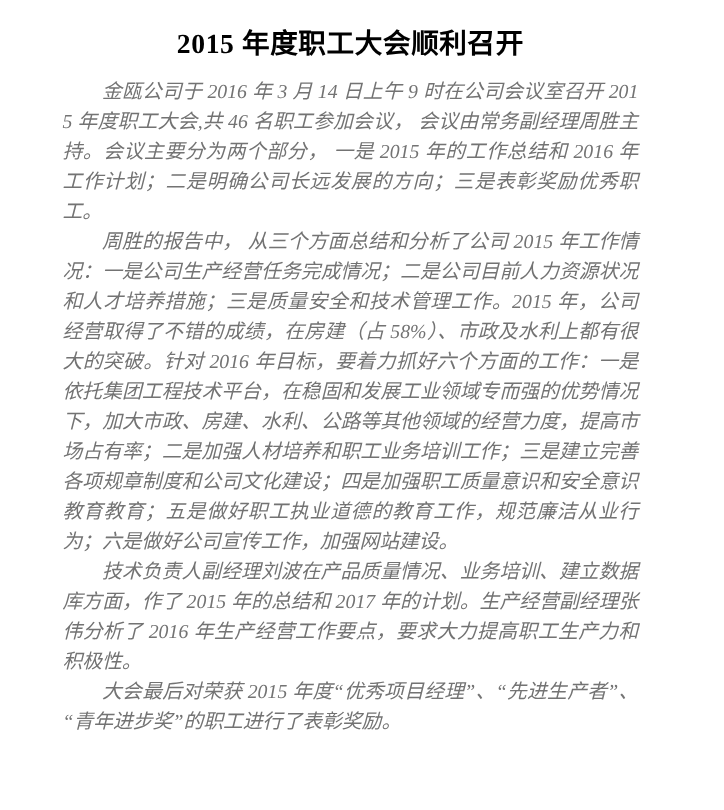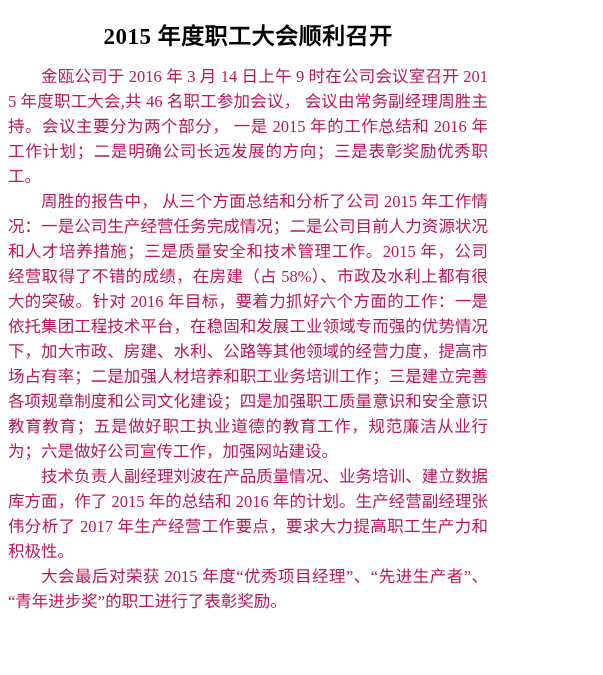--- a/index.html
+++ b/index.html
@@ -10,45 +10,47 @@
   .page {
     position: relative;
     width: 496px;
     height: 675px;
     box-sizing: border-box;
     background: #ffffff;
     padding: 22px 8px 0 8px;
     overflow: hidden;
     font-family: "Liberation Serif", "DejaVu Serif", serif;
     color: #000000;
+    margin-left: 44px;
   }
   .doc-title {
     margin: 0 0 12px 0;
     text-align: center;
     font-size: 23px;
     line-height: 30px;
     font-weight: bold;
     letter-spacing: 0.5px;
     color: #000000;
   }
   .doc-body p {
     margin: 0;
     font-size: 16.5px;
     line-height: 25px;
     text-indent: 2em;
     text-align: justify;
     text-justify: inter-ideograph;
     word-break: break-all;
-    color: #be185d;
+    color: #737373;
+    font-style: italic;
   }
 </style>
 </head>
 <body>
 
 <div class="page">
   <h1 class="doc-title">2015 年度职工大会顺利召开</h1>
   <div class="doc-body">
     <p>金瓯公司于 2016 年 3 月 14 日上午 9 时在公司会议室召开 2015 年度职工大会,共 46 名职工参加会议， 会议由常务副经理周胜主持。会议主要分为两个部分， 一是 2015 年的工作总结和 2016 年工作计划；二是明确公司长远发展的方向；三是表彰奖励优秀职工。</p>
     <p>周胜的报告中， 从三个方面总结和分析了公司 2015 年工作情况：一是公司生产经营任务完成情况；二是公司目前人力资源状况和人才培养措施；三是质量安全和技术管理工作。2015 年，公司经营取得了不错的成绩，在房建（占 58%）、市政及水利上都有很大的突破。针对 2016 年目标，要着力抓好六个方面的工作：一是依托集团工程技术平台，在稳固和发展工业领域专而强的优势情况下，加大市政、房建、水利、公路等其他领域的经营力度，提高市场占有率；二是加强人材培养和职工业务培训工作；三是建立完善各项规章制度和公司文化建设；四是加强职工质量意识和安全意识教育教育；五是做好职工执业道德的教育工作，规范廉洁从业行为；六是做好公司宣传工作，加强网站建设。</p>
-    <p>技术负责人副经理刘波在产品质量情况、业务培训、建立数据库方面，作了 2015 年的总结和 2016 年的计划。生产经营副经理张伟分析了 2017 年生产经营工作要点，要求大力提高职工生产力和积极性。</p>
+    <p>技术负责人副经理刘波在产品质量情况、业务培训、建立数据库方面，作了 2015 年的总结和 2017 年的计划。生产经营副经理张伟分析了 2016 年生产经营工作要点，要求大力提高职工生产力和积极性。</p>
     <p>大会最后对荣获 2015 年度“优秀项目经理”、“先进生产者”、“青年进步奖”的职工进行了表彰奖励。</p>
   </div>
 </div>
 
 </body></html>

